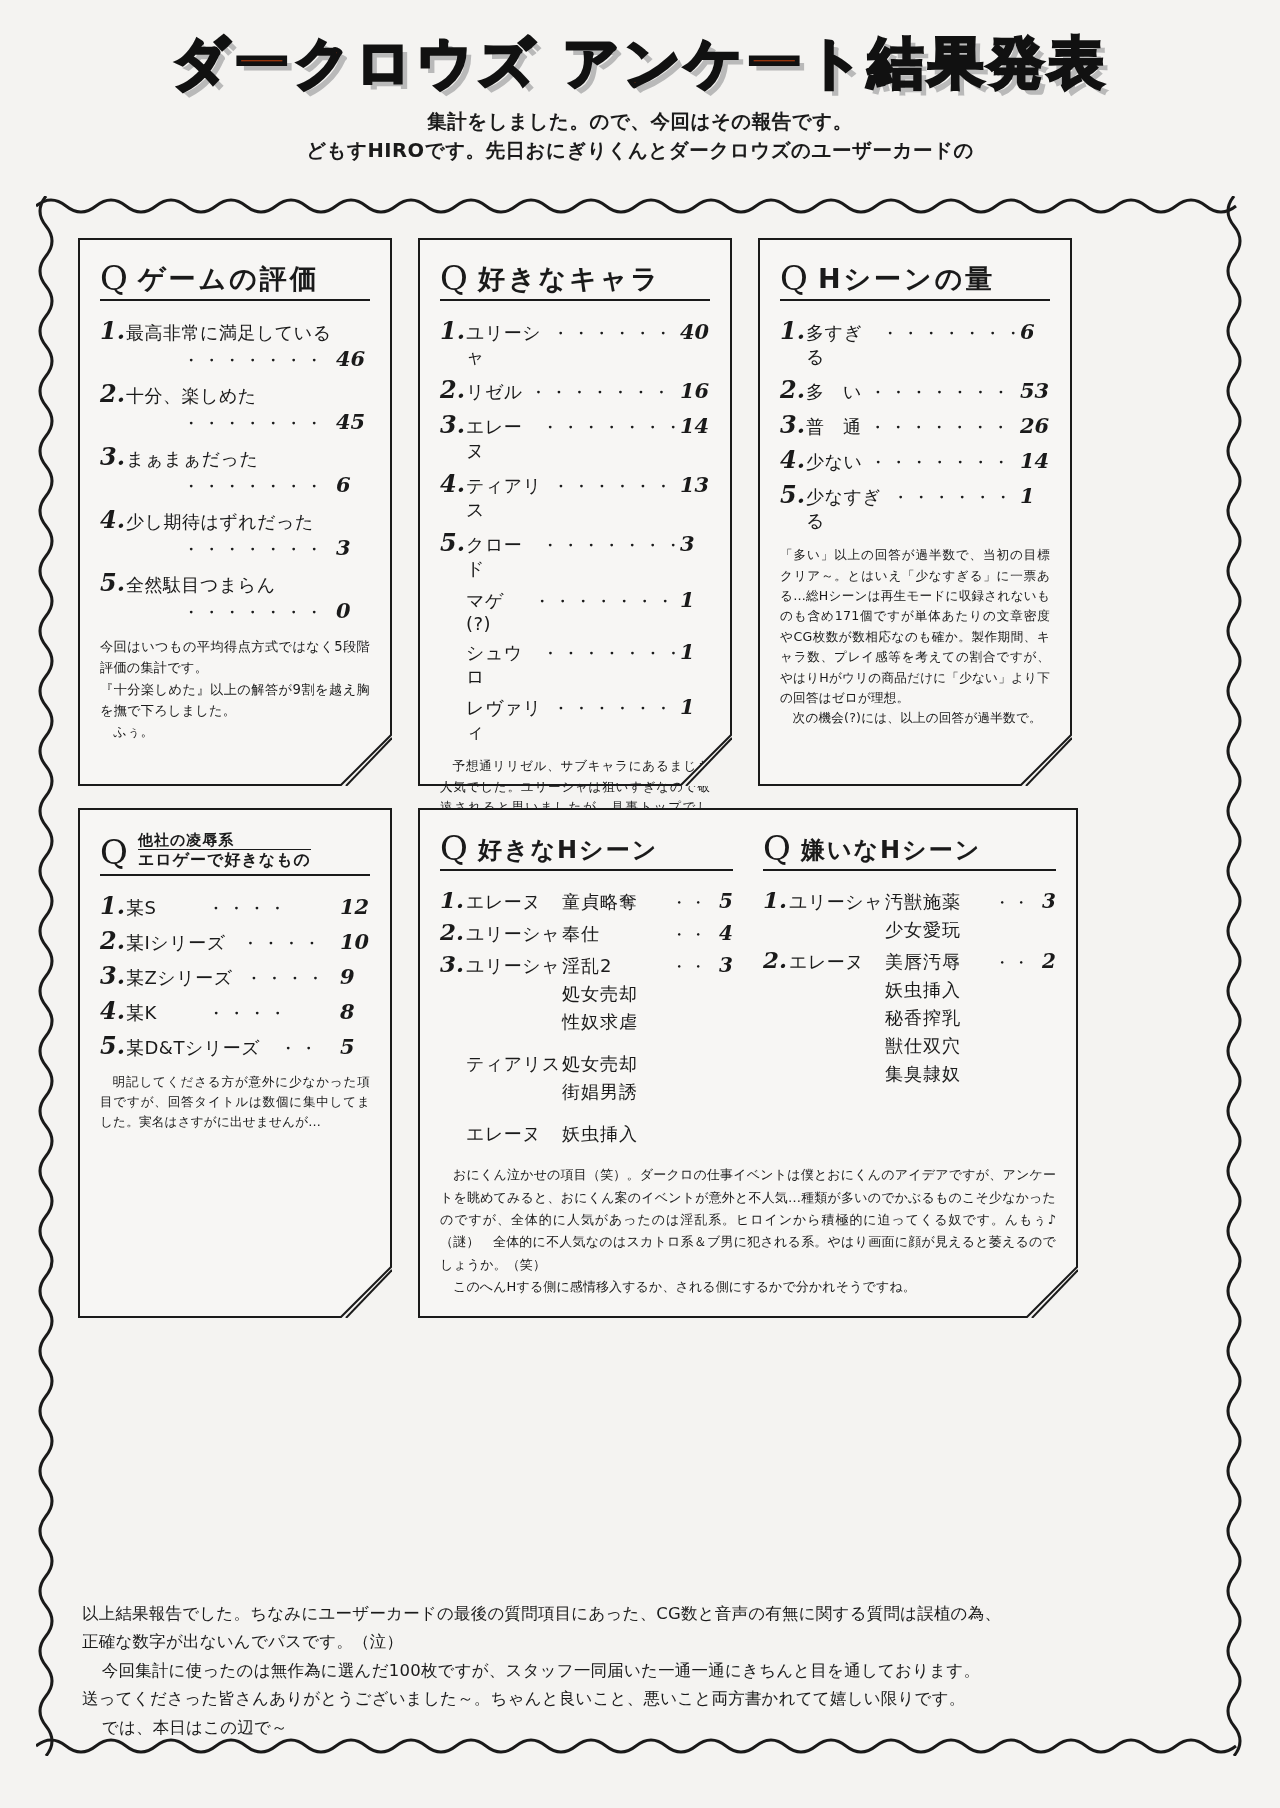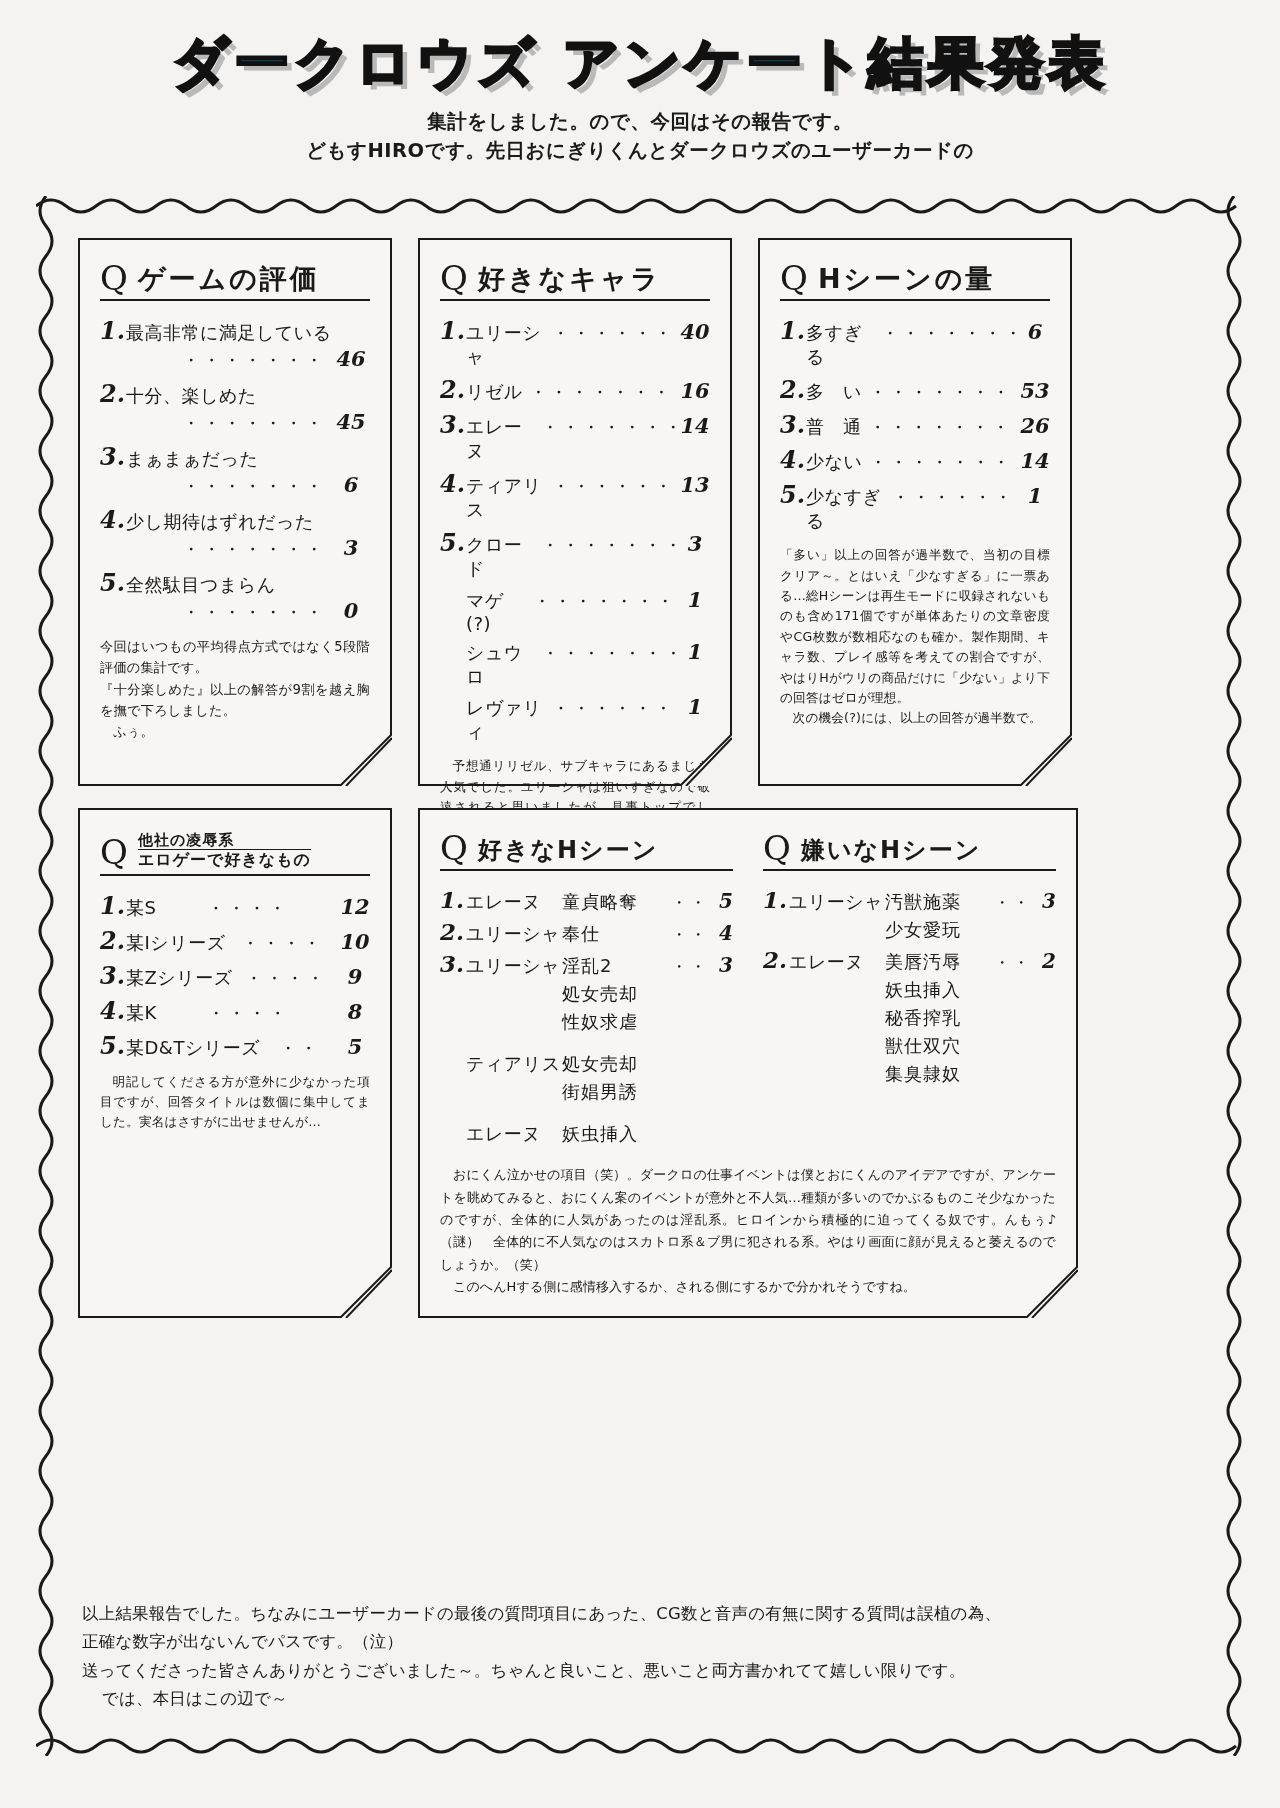--- a/index.html
+++ b/index.html
@@ -13,21 +13,21 @@
     overflow: hidden;
   }
 
   
   .header { width: 100%; padding-top: 34px; text-align: center; }
   .title-band { position: relative; display: inline-block; }
   .main-title {
     font-size: 56px;
     font-weight: bold;
     letter-spacing: 4px;
-    color: #0c4a6e;
+    color: #c2410c;
     -webkit-text-stroke: 3px #111;
     text-shadow: 6px 6px 0 #b9b9b9;
     line-height: 1.05;
     white-space: nowrap;
   }
   .lead {
     margin-top: 14px;
     font-size: 19.5px;
     font-weight: bold;
     line-height: 1.5;
@@ -122,21 +122,21 @@
     color: #1a1a1a;
     padding: 0 6px;
     text-align: center;
   }
   .rval {
     font-family: "DejaVu Serif", serif;
     font-style: italic;
     font-weight: bold;
     font-size: 21px;
     min-width: 30px;
-    text-align: center;
+    text-align: left;
   }
 
   
   .rank-wrap { margin-bottom: 7px; }
   .rank-wrap .line1 { display: flex; align-items: baseline; }
   .rank-wrap .line2 {
     display: flex; justify-content: flex-end; align-items: baseline;
     margin-top: 1px; padding-right: 4px;
   }
   .rank-wrap .line2 .dots { flex: 0 0 auto; padding-right: 10px; }
@@ -582,15 +582,16 @@
           <path d="M52,4 L6,52" stroke="#1a1a1a" stroke-width="2" fill="none"></path>
         </svg>
       </div>
     </div>
   </div>
 </div>
 
 <div class="footer">
   <p>以上結果報告でした。ちなみにユーザーカードの最後の質問項目にあった、CG数と音声の有無に関する質問は誤植の為、</p>
   <p>正確な数字が出ないんでパスです。（泣）</p>
+  <p class="ind">今回集計に使ったのは無作為に選んだ100枚ですが、スタッフ一同届いた一通一通にきちんと目を通しております。</p>
   <p>送ってくださった皆さんありがとうございました～。ちゃんと良いこと、悪いこと両方書かれてて嬉しい限りです。</p>
   <p class="ind">では、本日はこの辺で～</p>
 </div>
 
 </body></html>

